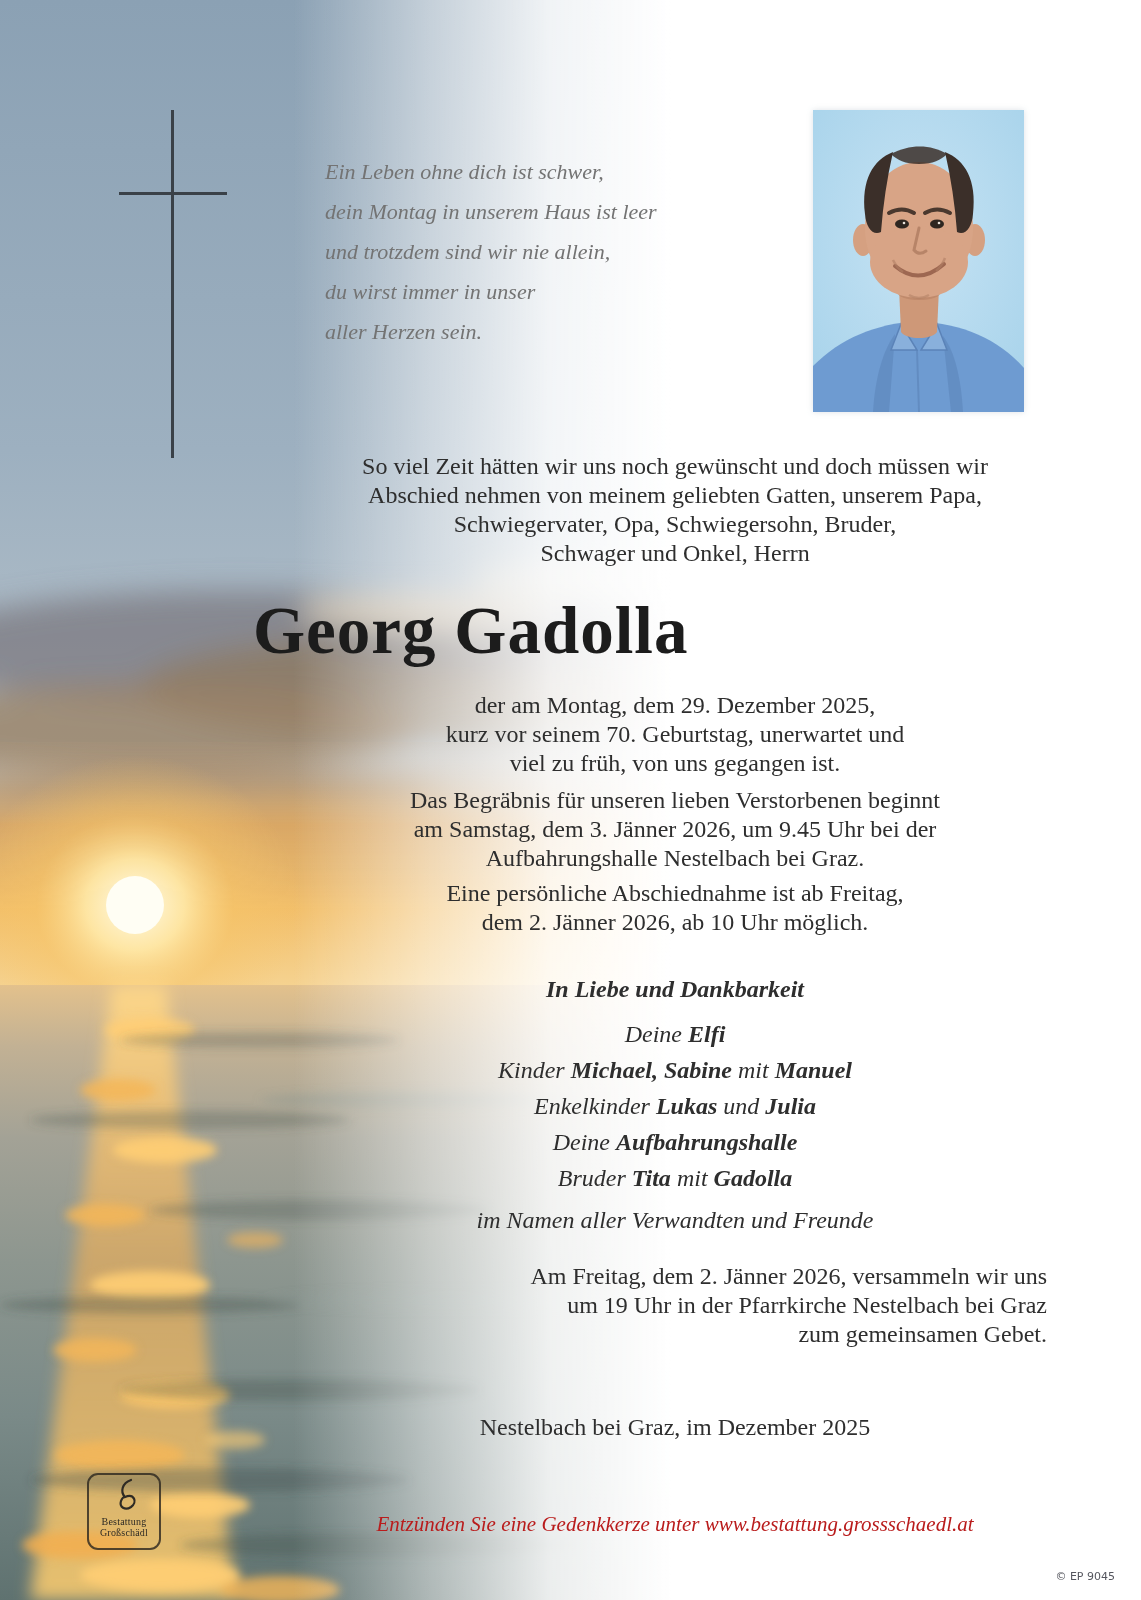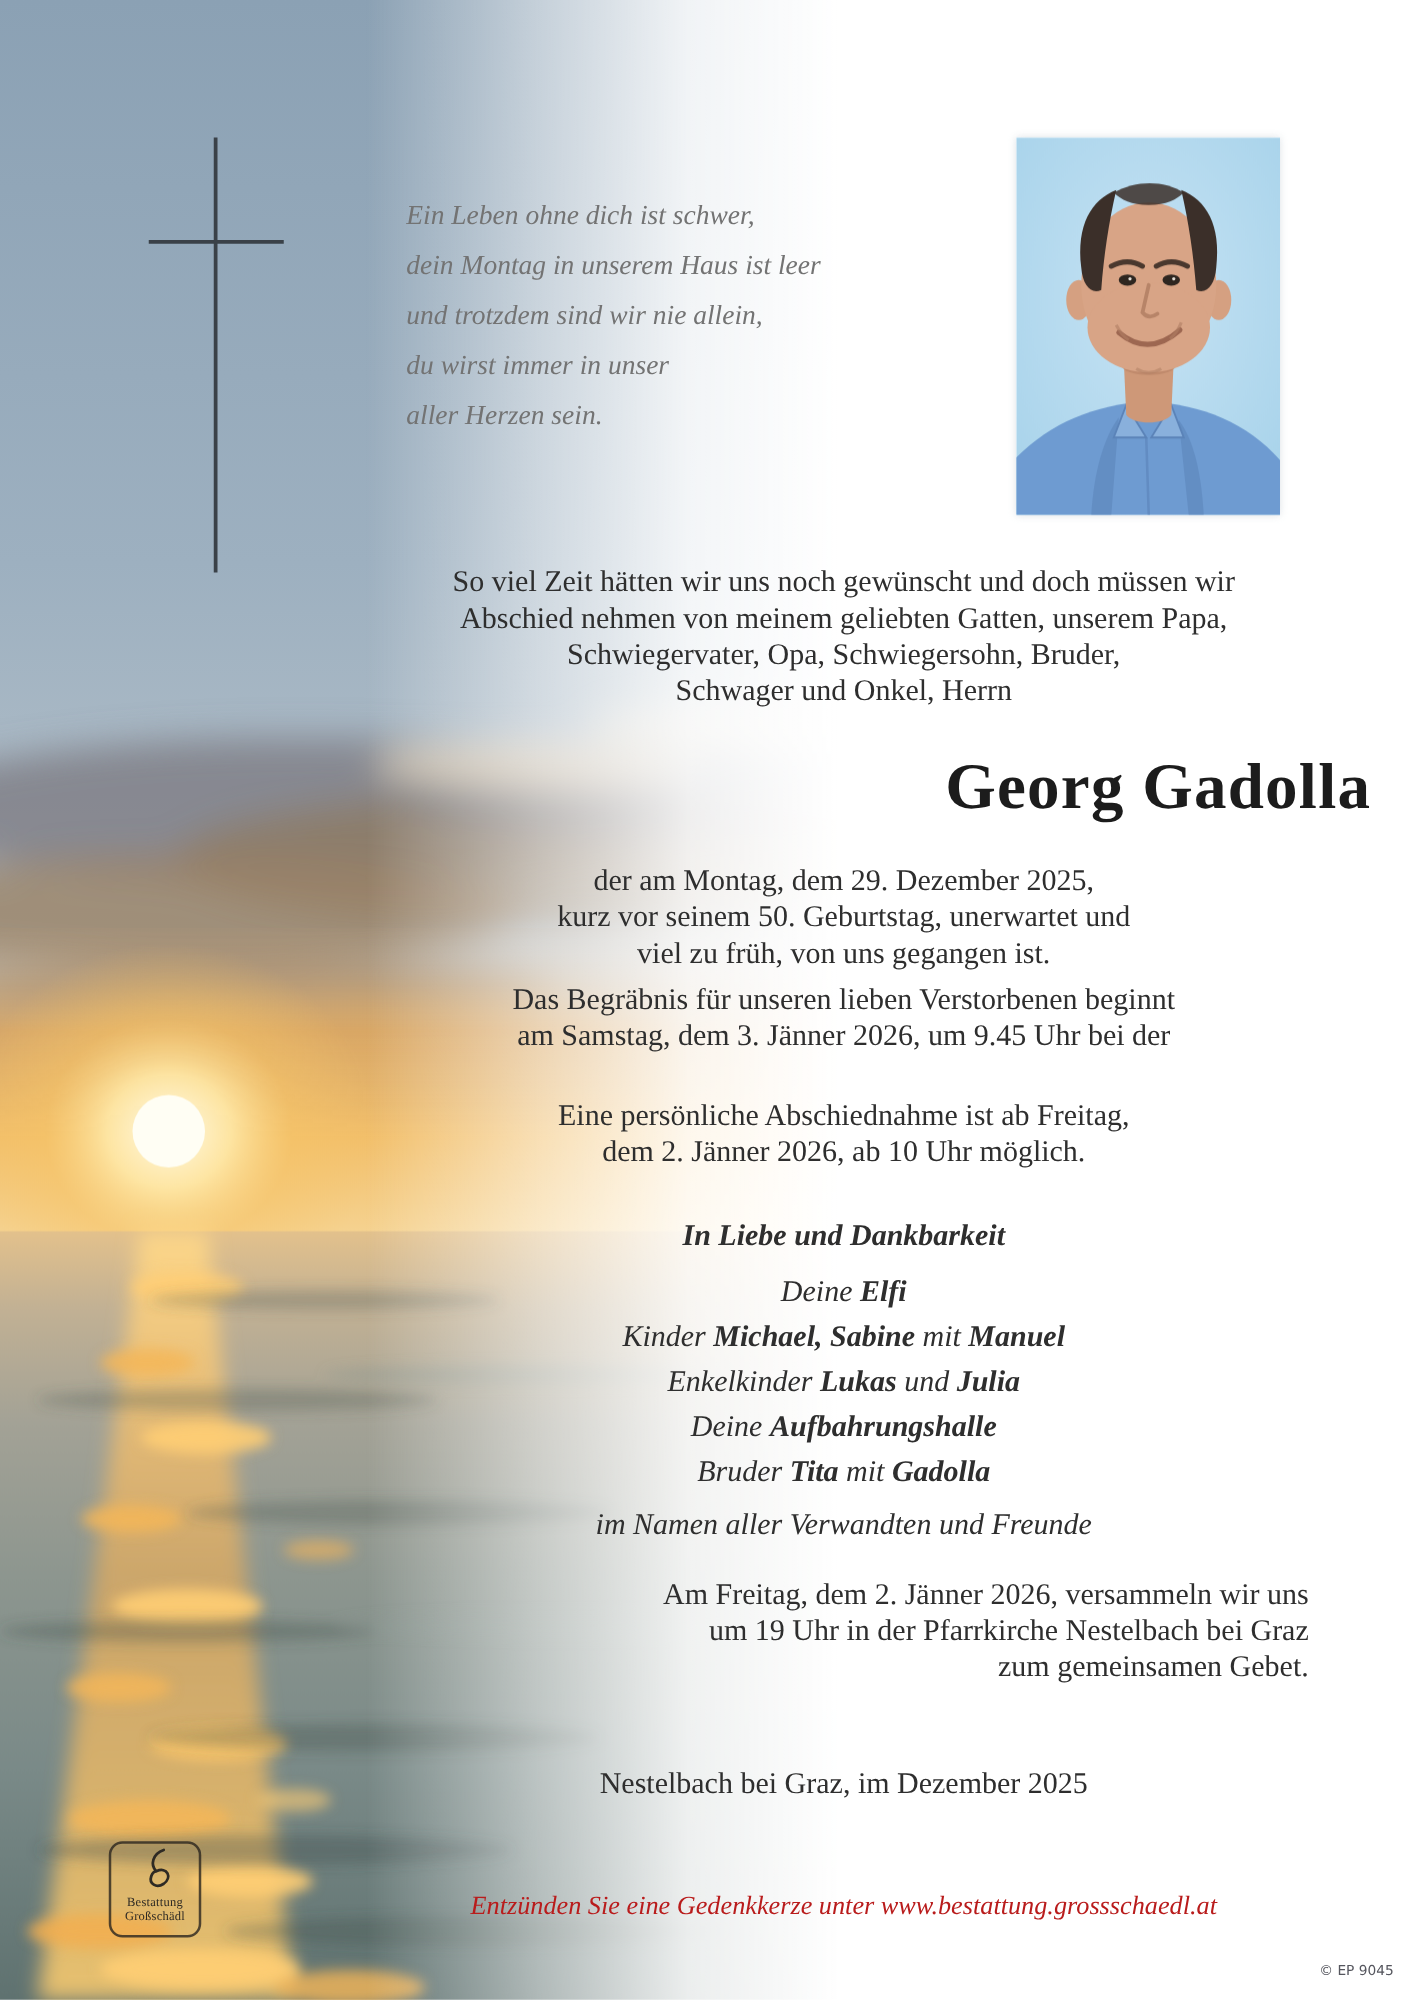--- a/index.html
+++ b/index.html
@@ -15,22 +15,22 @@
   .cross-v{position:absolute;left:171px;top:110px;width:3px;height:348px;background:#3a4148;}
   .cross-h{position:absolute;left:119px;top:192px;width:108px;height:3px;background:#3a4148;}
   .poem{
     position:absolute;top:152px;left:325px;width:500px;text-align:left;
     font-style:italic;font-size:22px;line-height:40px;color:#737373;
   }
   .portrait{position:absolute;left:813px;top:110px;width:211px;height:302px;box-shadow:0 0 6px rgba(180,190,200,.45);}
   .block{position:absolute;left:303px;width:744px;text-align:center;font-size:24px;line-height:29px;color:#2e2e2e;}
   .intro{top:452px;}
   .name{
-    position:absolute;left:253px;width:844px;top:598px;text-align:right;
-    font-size:52px;font-weight:bold;color:#1c1c1c;letter-spacing:1px;line-height:64px;margin:0;
+    position:absolute;left:253px;width:844px;top:598px;text-align:left;
+    font-size:67px;font-weight:bold;color:#1c1c1c;letter-spacing:1px;line-height:64px;margin:0;
   }
   .death{top:691px;}
   .funeral{top:786px;}
   .farewell{top:879px;}
   .family{top:974px;font-style:italic;}
   .family-heading{font-weight:bold;font-size:24px;line-height:30px;margin-bottom:12px;}
   .family-line{line-height:36px;font-size:24px;}
   .family-line .b{font-weight:bold;}
   .behalf{margin-top:7px;line-height:34px;font-size:24px;}
   .prayer{top:1262px;text-align:right;}
@@ -212,26 +212,27 @@
       <div>So viel Zeit hätten wir uns noch gewünscht und doch müssen wir</div>
       <div>Abschied nehmen von meinem geliebten Gatten, unserem Papa,</div>
       <div>Schwiegervater, Opa, Schwiegersohn, Bruder,</div>
       <div>Schwager und Onkel, Herrn</div>
     </div>
 
   <h1 class="name">Georg Gadolla</h1>
 
   <div class="block death">
       <div>der am Montag, dem 29. Dezember 2025,</div>
-      <div>kurz vor seinem 50. Geburtstag, unerwartet und</div>
+      <div>kurz vor seinem 70. Geburtstag, unerwartet und</div>
       <div>viel zu früh, von uns gegangen ist.</div>
     </div>
   <div class="block funeral">
       <div>Das Begräbnis für unseren lieben Verstorbenen beginnt</div>
       <div>am Samstag, dem 3. Jänner 2026, um 9.45 Uhr bei der</div>
+      <div>Aufbahrungshalle Nestelbach bei Graz.</div>
     </div>
   <div class="block farewell">
       <div>Eine persönliche Abschiednahme ist ab Freitag,</div>
       <div>dem 2. Jänner 2026, ab 10 Uhr möglich.</div>
     </div>
 
   <div class="block family">
     <div class="family-heading">In Liebe und Dankbarkeit</div>
     <div>
         <div class="family-line"><span>Deine </span><span class="b">Elfi</span></div>

